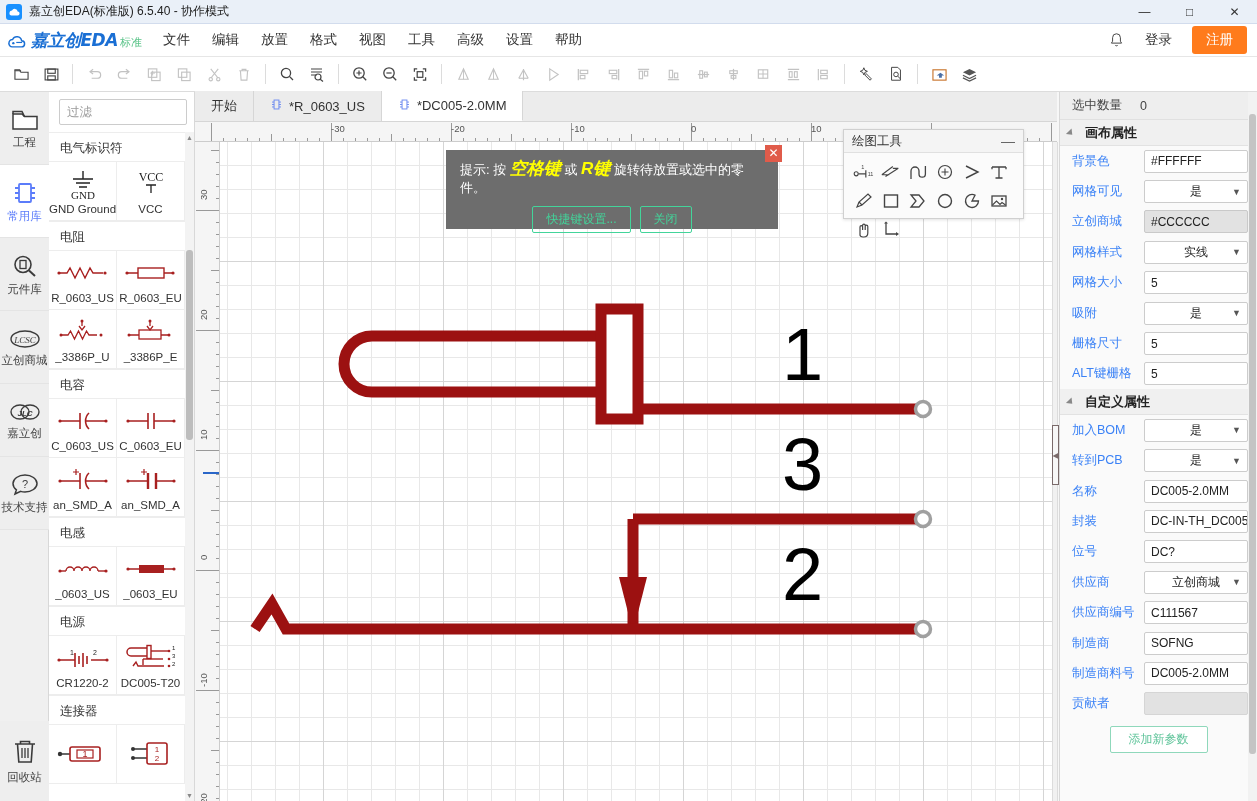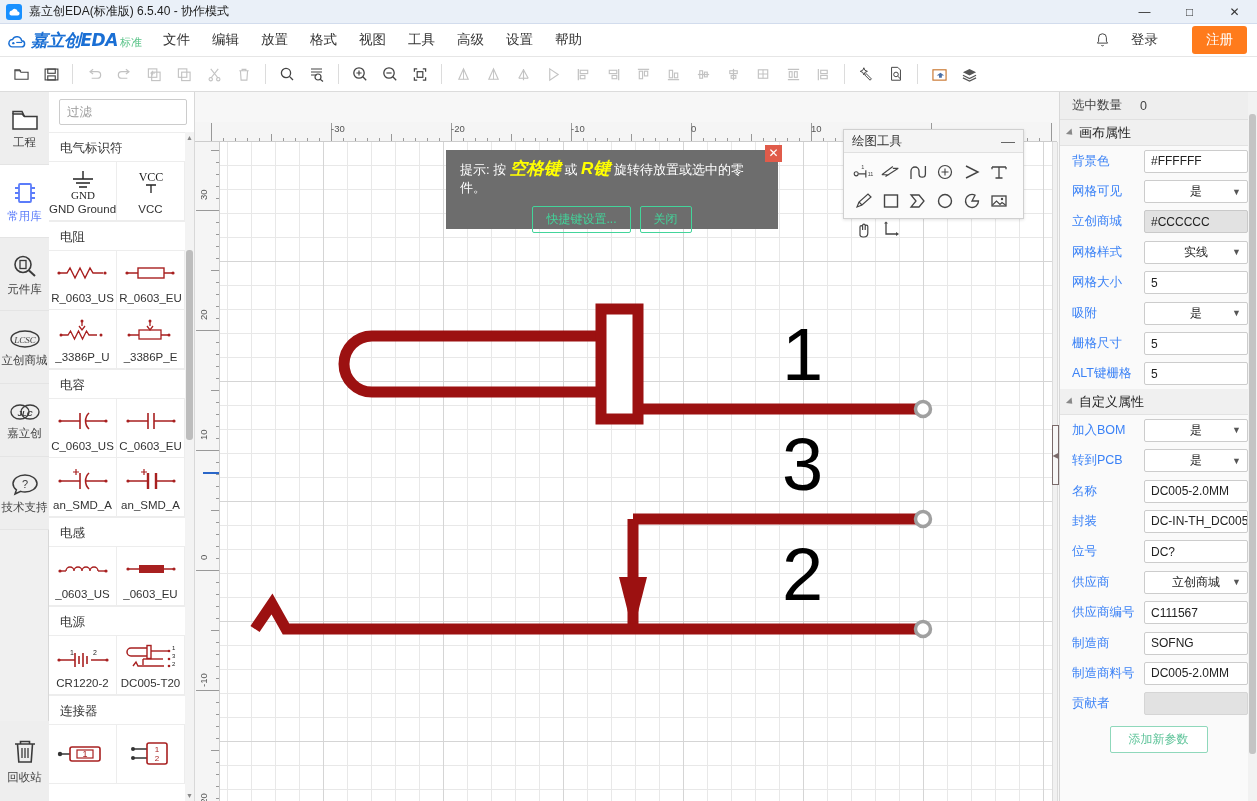--- a/index.html
+++ b/index.html
@@ -45,21 +45,21 @@
   }
   .brand-sub { font-size:11px; color:#5cc48a; margin-left:2px; font-weight:normal; font-style:normal;}
   .menu-item {
     padding:5px 11px; font-size:13.5px; color:#333; cursor:default;
   }
   .menu-right { margin-left:auto; display:flex; align-items:center; padding-right:10px; }
   .bell { width:30px; height:26px; display:flex; align-items:center; justify-content:center; }
   .login-link { font-size:13.5px; color:#333; padding:4px 14px; }
   .reg-btn {
     background:#ff7b1c; color:#fff; font-size:13.5px;
-    padding:5px 14px; border-radius:3px; margin-left:20px;
+    padding:5px 14px; border-radius:3px; margin-left:6px;
   }
 
   
   .toolbar {
     position:absolute; left:0; top:57px; width:1257px; height:35px;
     background:#fff; border-bottom:1px solid #dcdcdc;
     display:flex; align-items:center; padding-left:6px;
   }
   .tb-item {
     width:30px; height:28px; display:flex; align-items:center; justify-content:center;
@@ -213,23 +213,24 @@
   .props {
     position:absolute; left:1059px; top:92px; width:198px; height:709px;
     background:#fafafa; border-left:1px solid #d8d8d8; overflow:hidden;
   }
   .prop-count {
     height:28px; display:flex; align-items:center; gap:18px;
     padding:0 12px; font-size:12.5px; color:#444; background:#eeeeee;
     border-bottom:1px solid #e0e0e0;
   }
   .prop-section {
-    height:26px; display:flex; align-items:center; gap:6px;
+    height:26px; display:flex; align-items:center; gap:12px;
     padding:0 8px; font-size:13px; color:#222; background:#f0f0f0;
     border-bottom:1px solid #e2e2e2;
+    font-weight:bold;
   }
   .tri { width:0;height:0;border-left:5px solid #888;border-top:4px solid transparent;border-bottom:4px solid transparent; transform:rotate(45deg); }
   .prop-row {
     height:30.4px; display:flex; align-items:center; padding:0 9px 0 12px;
     font-size:12.5px; color:#444;
   }
   .prop-label { width:72px; flex:none; color:#3b82f6; font-size:12.5px; overflow:hidden; white-space:nowrap;}
   .prop-ctl {
     flex:1; height:23px; border:1px solid #ccc; background:#fff; border-radius:2px;
     display:flex; align-items:center; padding:0 6px; font-size:12px; color:#222;
@@ -804,20 +805,43 @@
 
     </div>
 
     <div class="lib-vscroll">
       <div class="lib-arrow" style="top:0">▲</div>
       <div class="lib-vthumb"></div>
       <div class="lib-arrow" style="bottom:0">▼</div>
     </div>
   </div>
 
+  <div class="tabbar">
+    <div class="tab">
+      <span>开始</span>
+    </div>
+    <div class="tab">
+      <span>
+        <svg width="13" height="13" viewBox="0 0 16 16">
+            <rect x="5" y="2.5" width="6" height="11" fill="none" stroke="#6f8df0" stroke-width="1.2"></rect>
+            <path d="M2.5 5h2.5M2.5 8h2.5M2.5 11h2.5M11 5h2.5M11 8h2.5M11 11h2.5" stroke="#6f8df0" stroke-width="1.2"></path>
+          </svg>
+      </span>
+      <span>*R_0603_US</span>
+    </div>
+    <div class="tab active">
+      <span>
+        <svg width="13" height="13" viewBox="0 0 16 16">
+            <rect x="5" y="2.5" width="6" height="11" fill="none" stroke="#6f8df0" stroke-width="1.2"></rect>
+            <path d="M2.5 5h2.5M2.5 8h2.5M2.5 11h2.5M11 5h2.5M11 8h2.5M11 11h2.5" stroke="#6f8df0" stroke-width="1.2"></path>
+          </svg>
+      </span>
+      <span>*DC005-2.0MM</span>
+    </div>
+  </div>
 
   <div class="hruler">
     <div id="hticks">
         <div class="tick" style="left: 16px; width: 1px; height: 19px; top: 1px;"></div>
         <div class="tick" style="left: 28px; width: 1px; height: 4px; top: 16px;"></div>
         <div class="tick" style="left: 40px; width: 1px; height: 4px; top: 16px;"></div>
         <div class="tick" style="left: 52px; width: 1px; height: 4px; top: 16px;"></div>
         <div class="tick" style="left: 64px; width: 1px; height: 4px; top: 16px;"></div>
         <div class="tick" style="left: 76px; width: 1px; height: 8px; top: 12px;"></div>
         <div class="tick" style="left: 88px; width: 1px; height: 4px; top: 16px;"></div>

